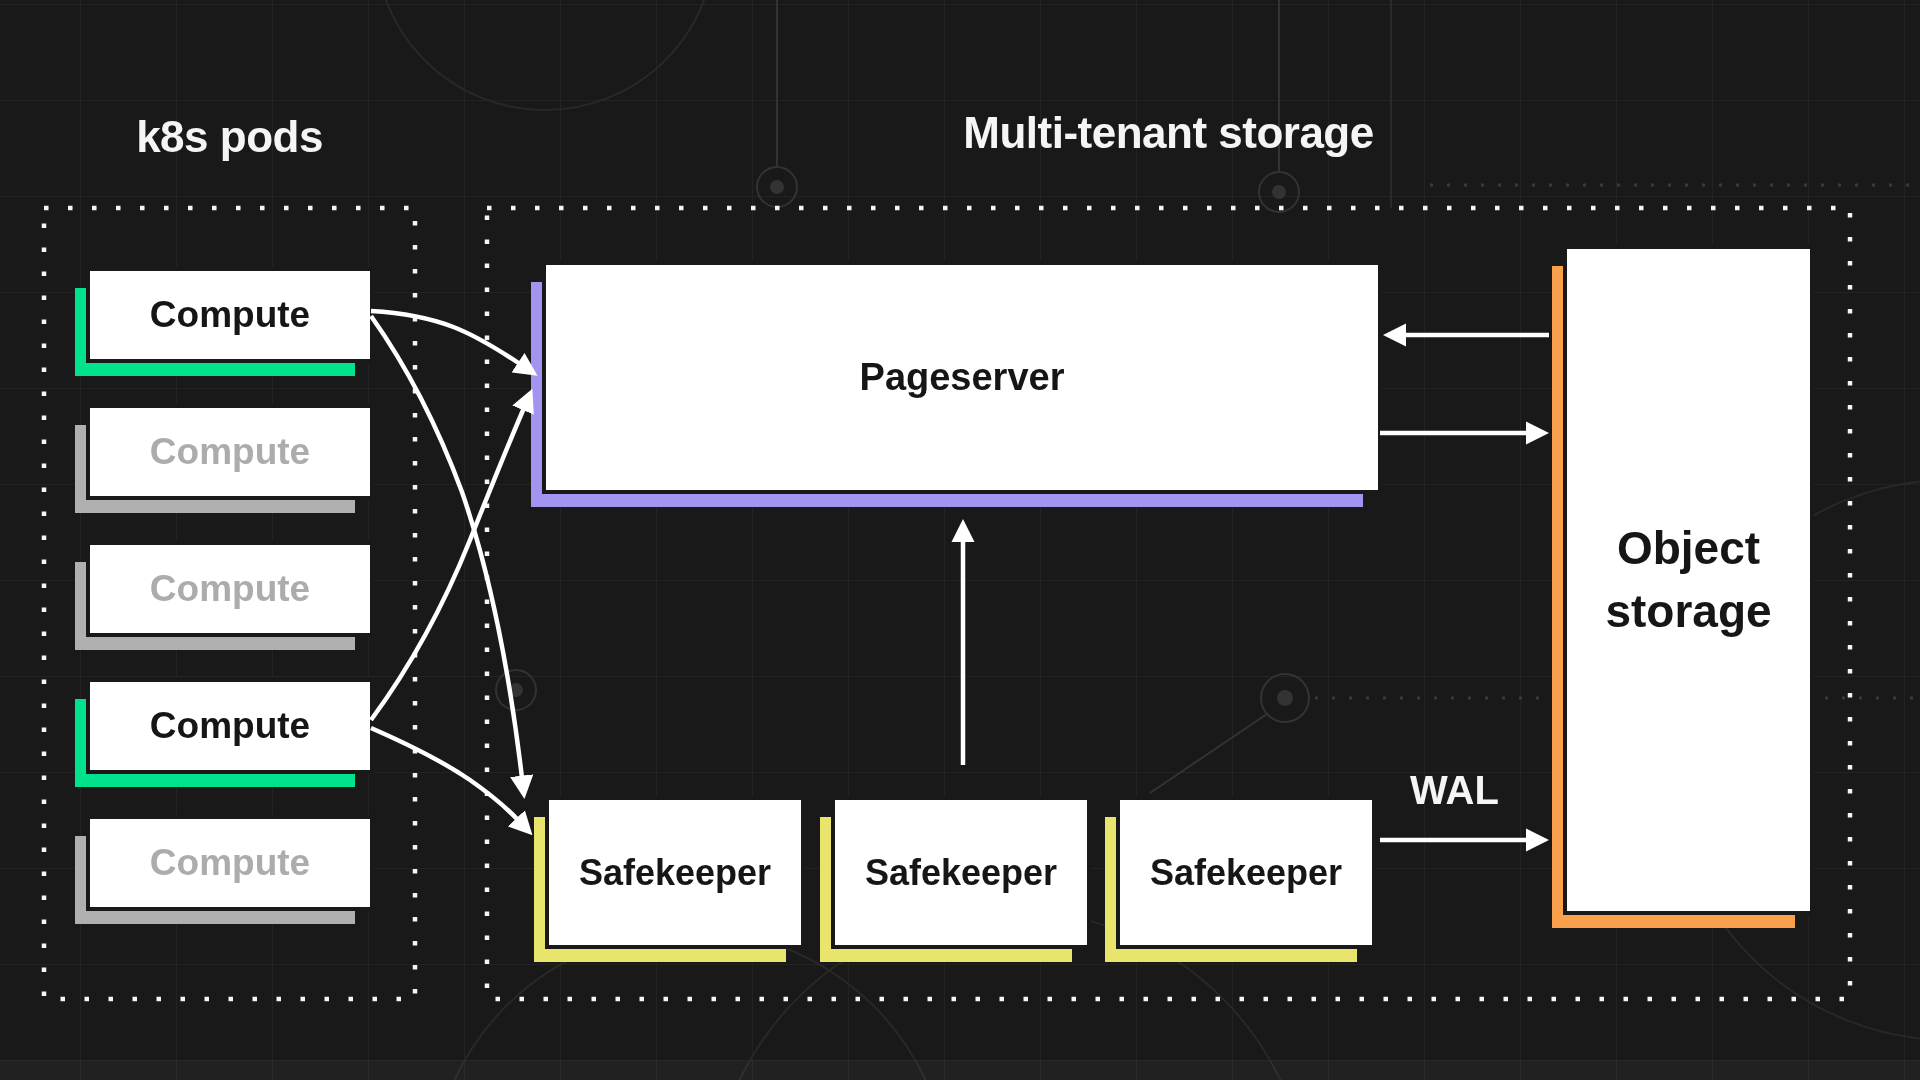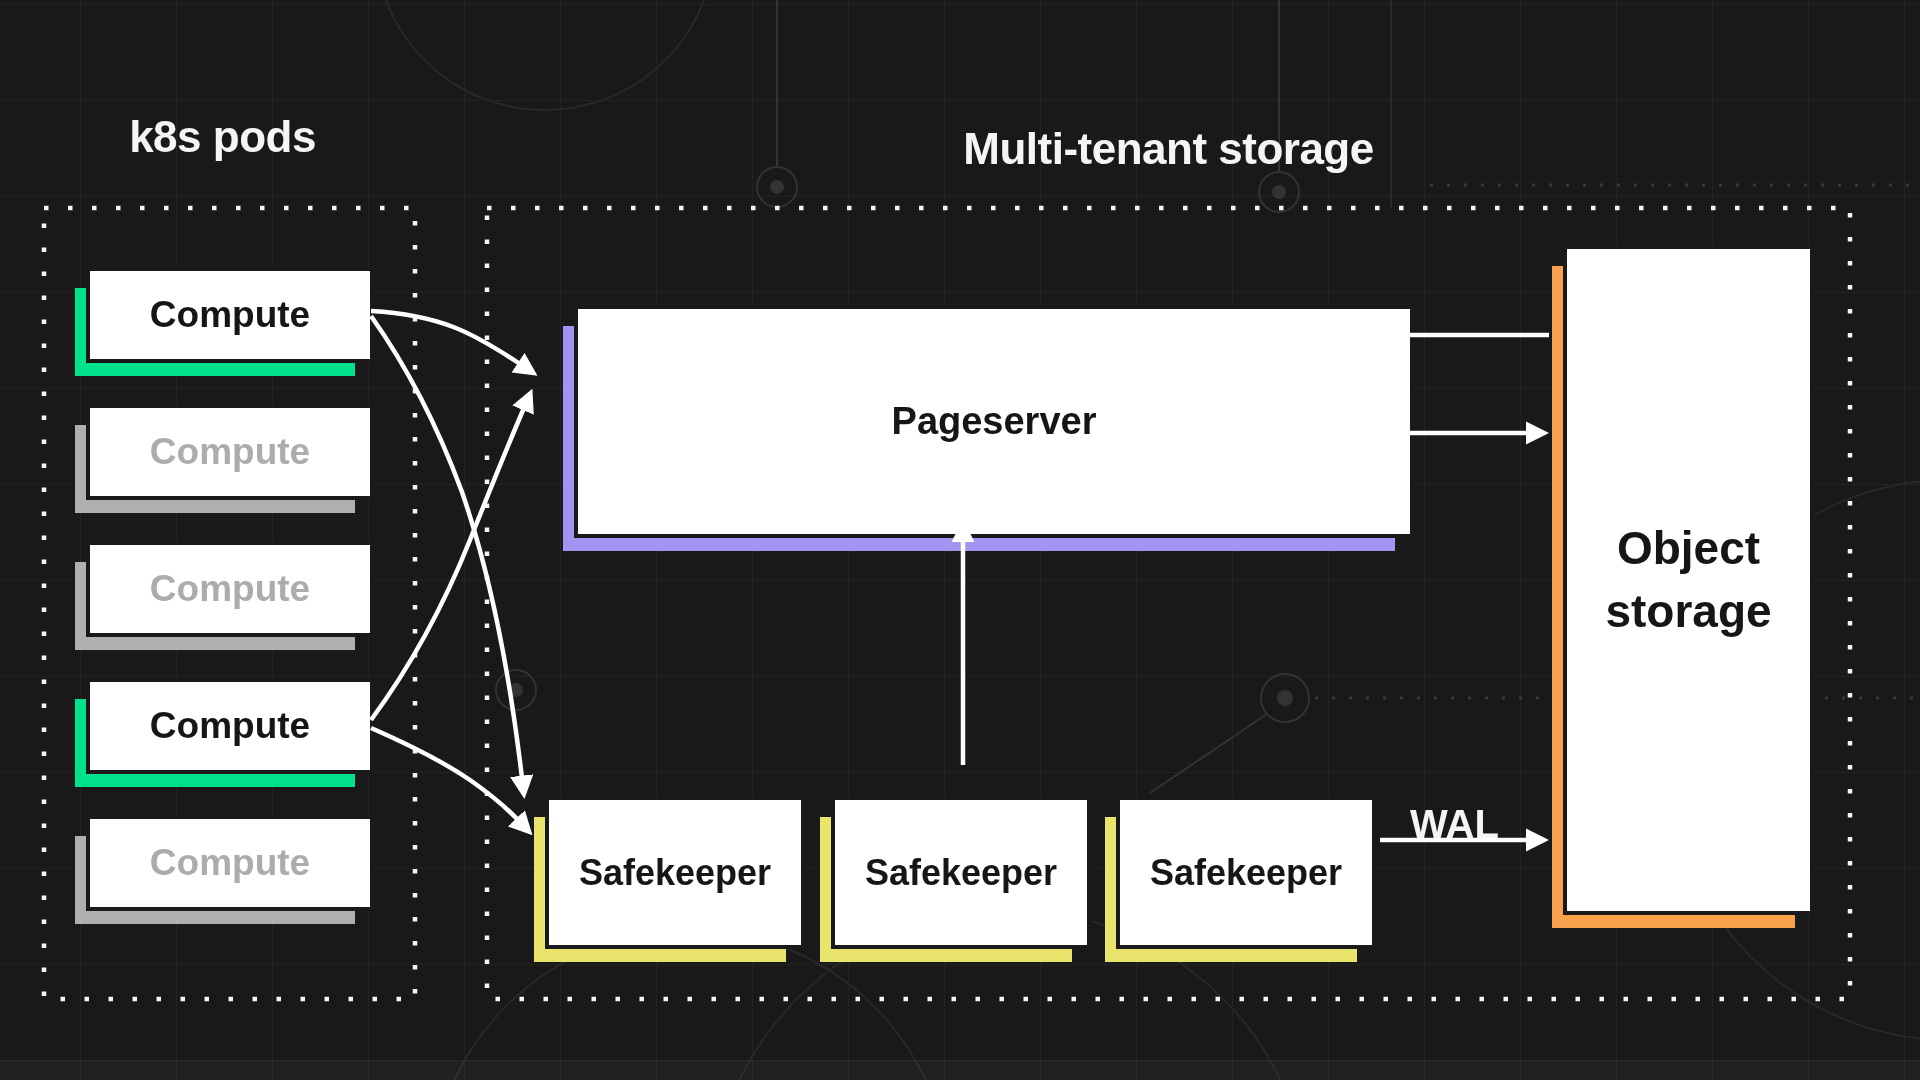--- a/index.html
+++ b/index.html
@@ -12,54 +12,54 @@
     background-size:96px 96px;
     background-position:-16px 4px;
     font-family:"Liberation Sans", sans-serif;
   }
   .bottom-glow{position:absolute;left:0;bottom:0;width:100%;height:20px;background:rgba(255,255,255,0.035);}
   svg.layer{position:absolute;left:0;top:0;width:1920px;height:1080px;pointer-events:none;}
   .zone-title{
     position:absolute;color:#f5f5f5;font-size:44px;font-weight:700;
     text-align:center;letter-spacing:-0.5px;
   }
-  .title-left{left:37px;top:112px;width:371px;}
-  .title-right{left:487px;top:124px;width:1363px;}
+  .title-left{left:44px;top:112px;width:371px;}
+  .title-right{left:487px;top:108px;width:1363px;}
 
   .box{position:absolute;}
   .box .accent{position:absolute;left:-15px;top:17px;width:100%;height:100%;}
   .box .face{
     position:absolute;left:0;top:0;width:100%;height:100%;
     background:#ffffff;box-shadow:0 0 0 4px #191919;
     display:flex;align-items:center;justify-content:center;
     font-weight:700;color:#161616;
   }
   .compute{left:90px;width:280px;height:88px;}
   .compute .face{font-size:37px;}
   .compute.active .accent{background:#00e38c;}
   .compute.idle .accent{background:#b0b0b0;}
   .compute.idle .face{color:#acacac;}
   .c1{top:271px;} .c2{top:408px;} .c3{top:545px;} .c4{top:682px;} .c5{top:819px;}
 
-  .pageserver{left:578px;top:265px;width:832px;height:225px;margin-top:44px;}
+  .pageserver{left:546px;top:265px;width:832px;height:225px;}
   .pageserver .accent{background:#a295f2;}
   .pageserver .face{font-size:38px;}
 
   .safekeeper{top:800px;width:252px;height:145px;}
   .sk1{left:549px;} .sk2{left:835px;} .sk3{left:1120px;}
   .safekeeper .accent{background:#e9e56c;}
   .safekeeper .face{font-size:36px;}
 
   .objstore{left:1567px;top:249px;width:243px;height:662px;}
   .objstore .accent{background:#f8a04b;}
   .objstore .face{font-size:46px;line-height:1.38;text-align:center;}
 
   .flow-label{position:absolute;color:#f5f5f5;font-weight:700;font-size:40px;white-space:nowrap;}
   .lbl-walstream{left:980px;top:612px;}
-  .lbl-wal{left:1410px;top:802px;}
+  .lbl-wal{left:1410px;top:768px;}
 </style>
 </head>
 <body>
 
 <div class="stage">
 
   <svg class="layer">
     <g stroke="#333333" stroke-width="2" fill="none">
       <line x1="777" y1="0" x2="777" y2="166"></line>
       <circle cx="777" cy="187" r="20"></circle>

